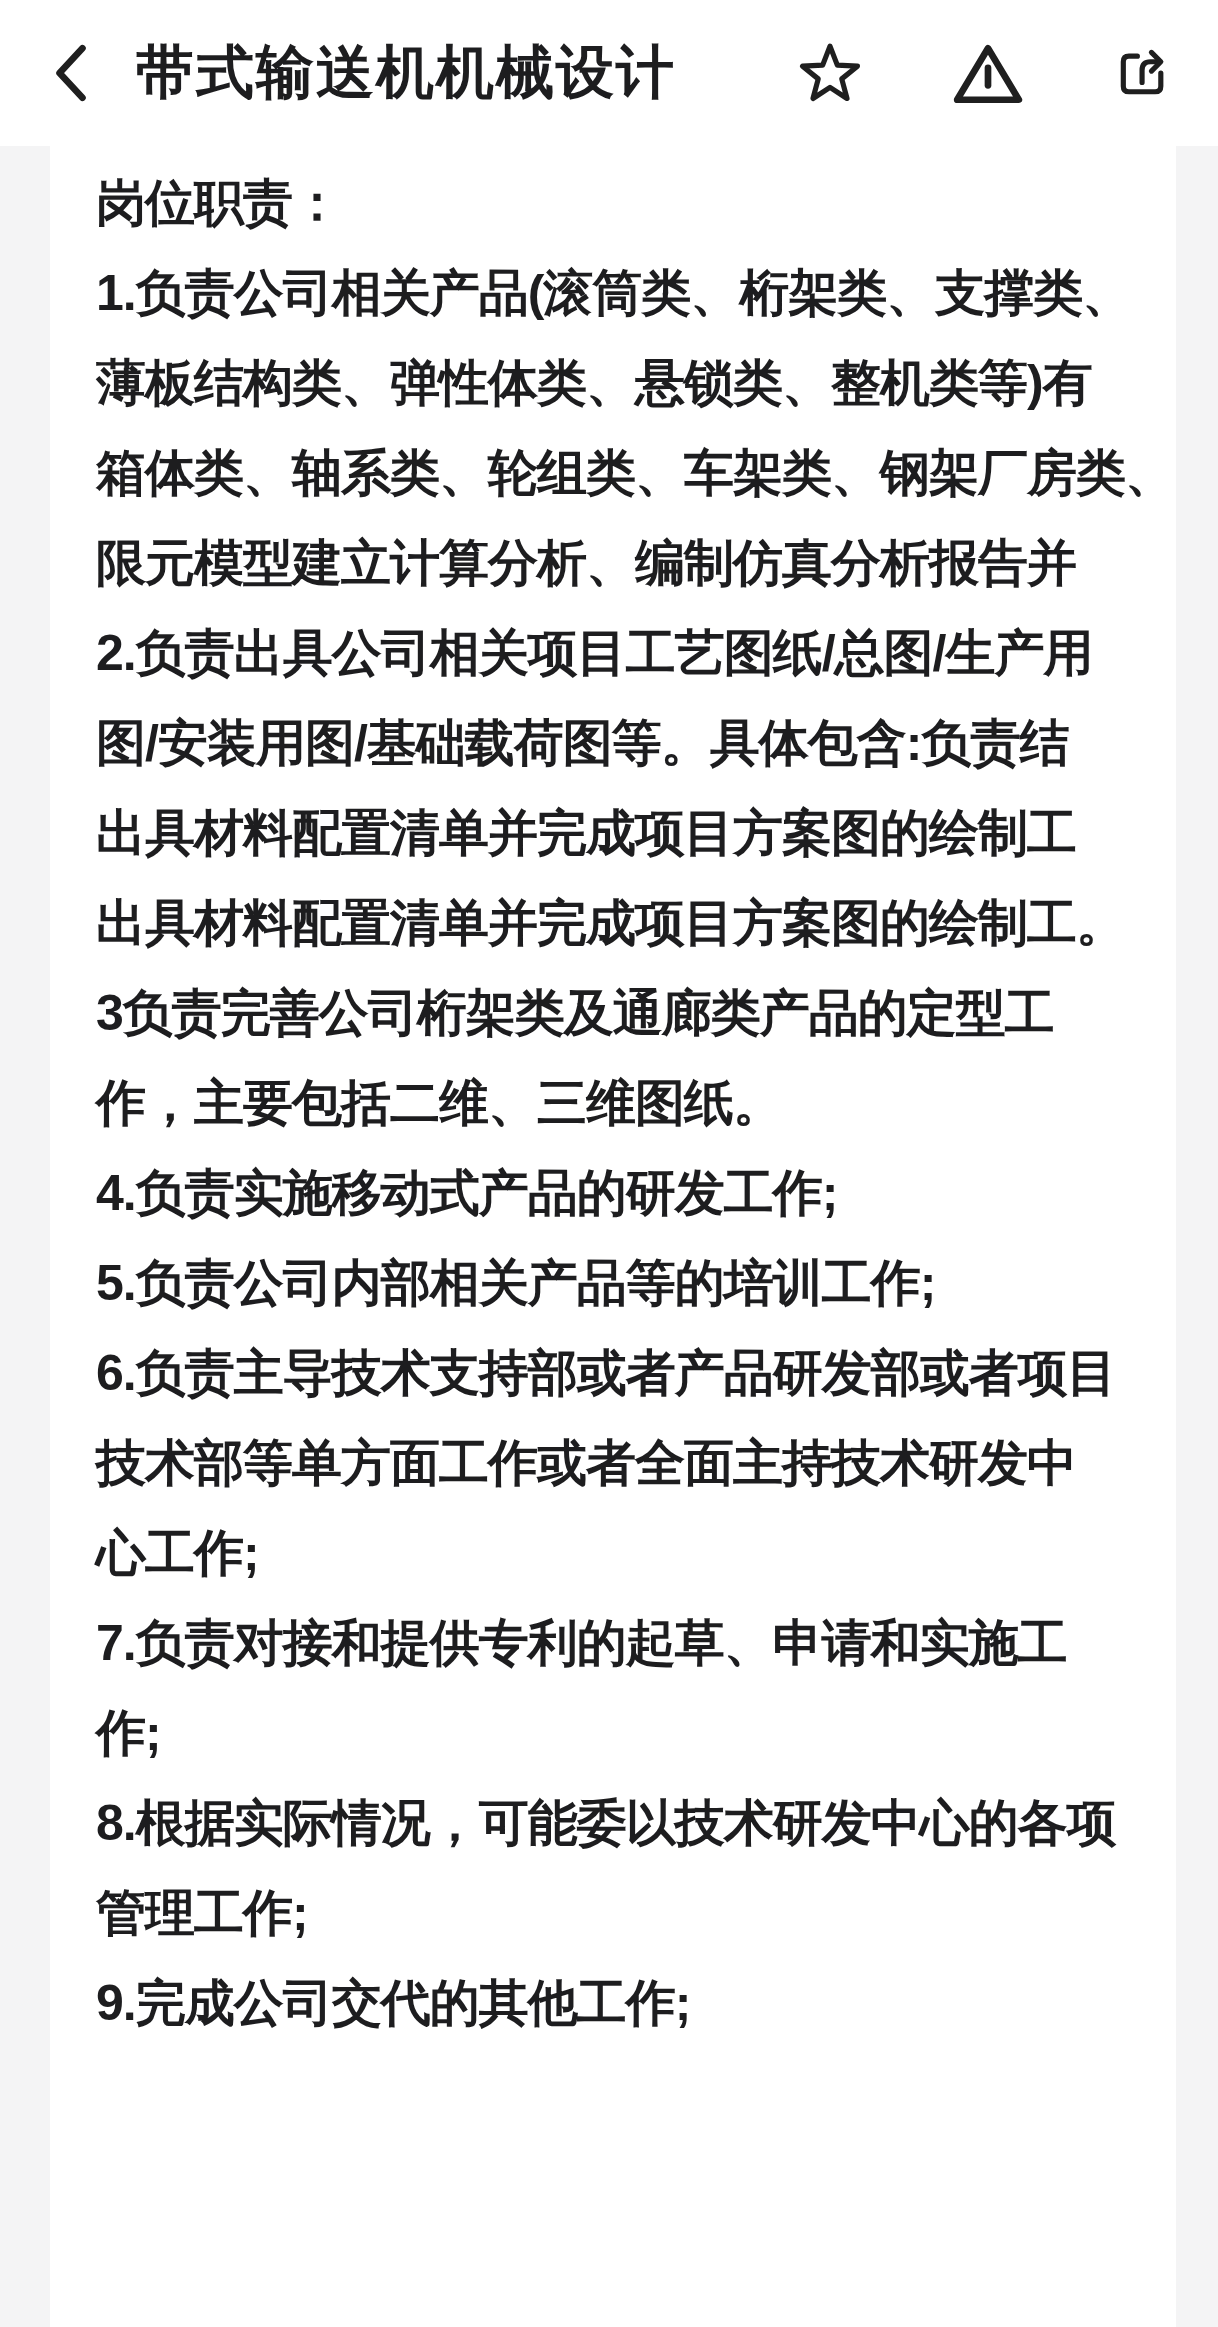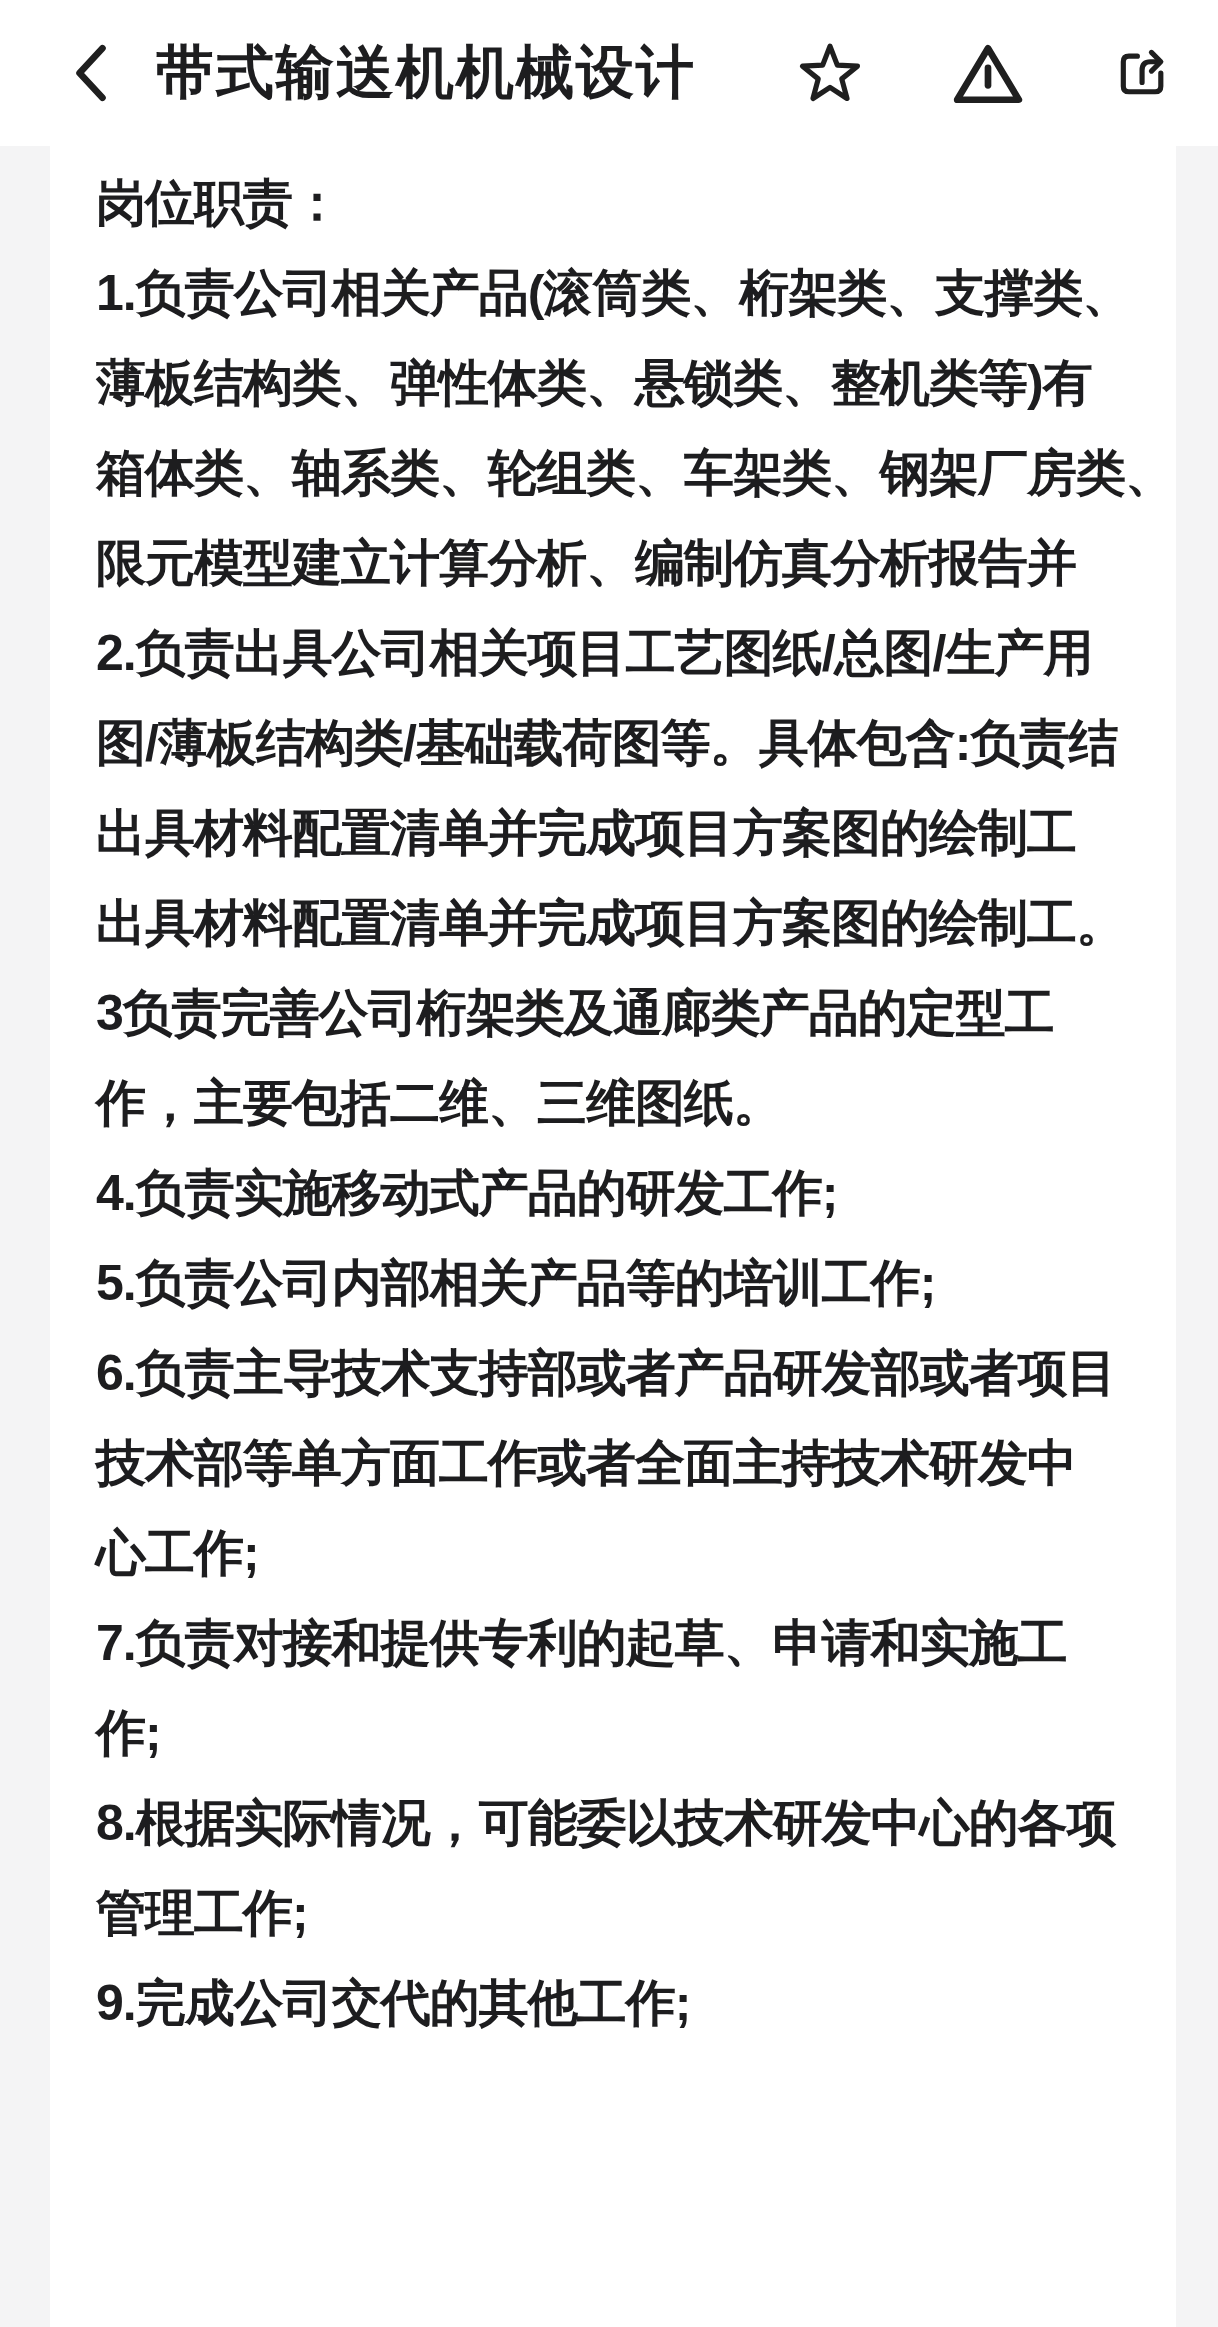--- a/index.html
+++ b/index.html
@@ -15,21 +15,21 @@
     height: 2327px;
     background: var(--page-bg);
     font-family: "Liberation Sans", sans-serif;
     overflow: hidden;
   }
   .navbar {
     height: 146px;
     background: var(--surface);
     display: flex;
     align-items: center;
-    padding: 0 45px 0 68px;
+    padding: 0 45px 0 48px;
   }
   .back-btn {
     border: none;
     background: none;
     padding: 0;
     width: 46px;
     height: 64px;
     display: flex;
     align-items: center;
     justify-content: center;
@@ -133,21 +133,21 @@
 
   <main class="content">
     <article class="card">
       <div>
           <div class="text-line">岗位职责：</div>
           <div class="text-line">1.负责公司相关产品(滚筒类、桁架类、支撑类、</div>
           <div class="text-line">薄板结构类、弹性体类、悬锁类、整机类等)有</div>
           <div class="text-line">箱体类、轴系类、轮组类、车架类、钢架厂房类、</div>
           <div class="text-line">限元模型建立计算分析、编制仿真分析报告并</div>
           <div class="text-line">2.负责出具公司相关项目工艺图纸/总图/生产用</div>
-          <div class="text-line">图/薄板结构类/基础载荷图等。具体包含:负责结</div>
+          <div class="text-line">图/安装用图/基础载荷图等。具体包含:负责结</div>
           <div class="text-line">出具材料配置清单并完成项目方案图的绘制工</div>
           <div class="text-line">出具材料配置清单并完成项目方案图的绘制工。</div>
           <div class="text-line">3负责完善公司桁架类及通廊类产品的定型工</div>
           <div class="text-line">作，主要包括二维、三维图纸。</div>
           <div class="text-line">4.负责实施移动式产品的研发工作;</div>
           <div class="text-line">5.负责公司内部相关产品等的培训工作;</div>
           <div class="text-line">6.负责主导技术支持部或者产品研发部或者项目</div>
           <div class="text-line">技术部等单方面工作或者全面主持技术研发中</div>
           <div class="text-line">心工作;</div>
           <div class="text-line">7.负责对接和提供专利的起草、申请和实施工</div>

